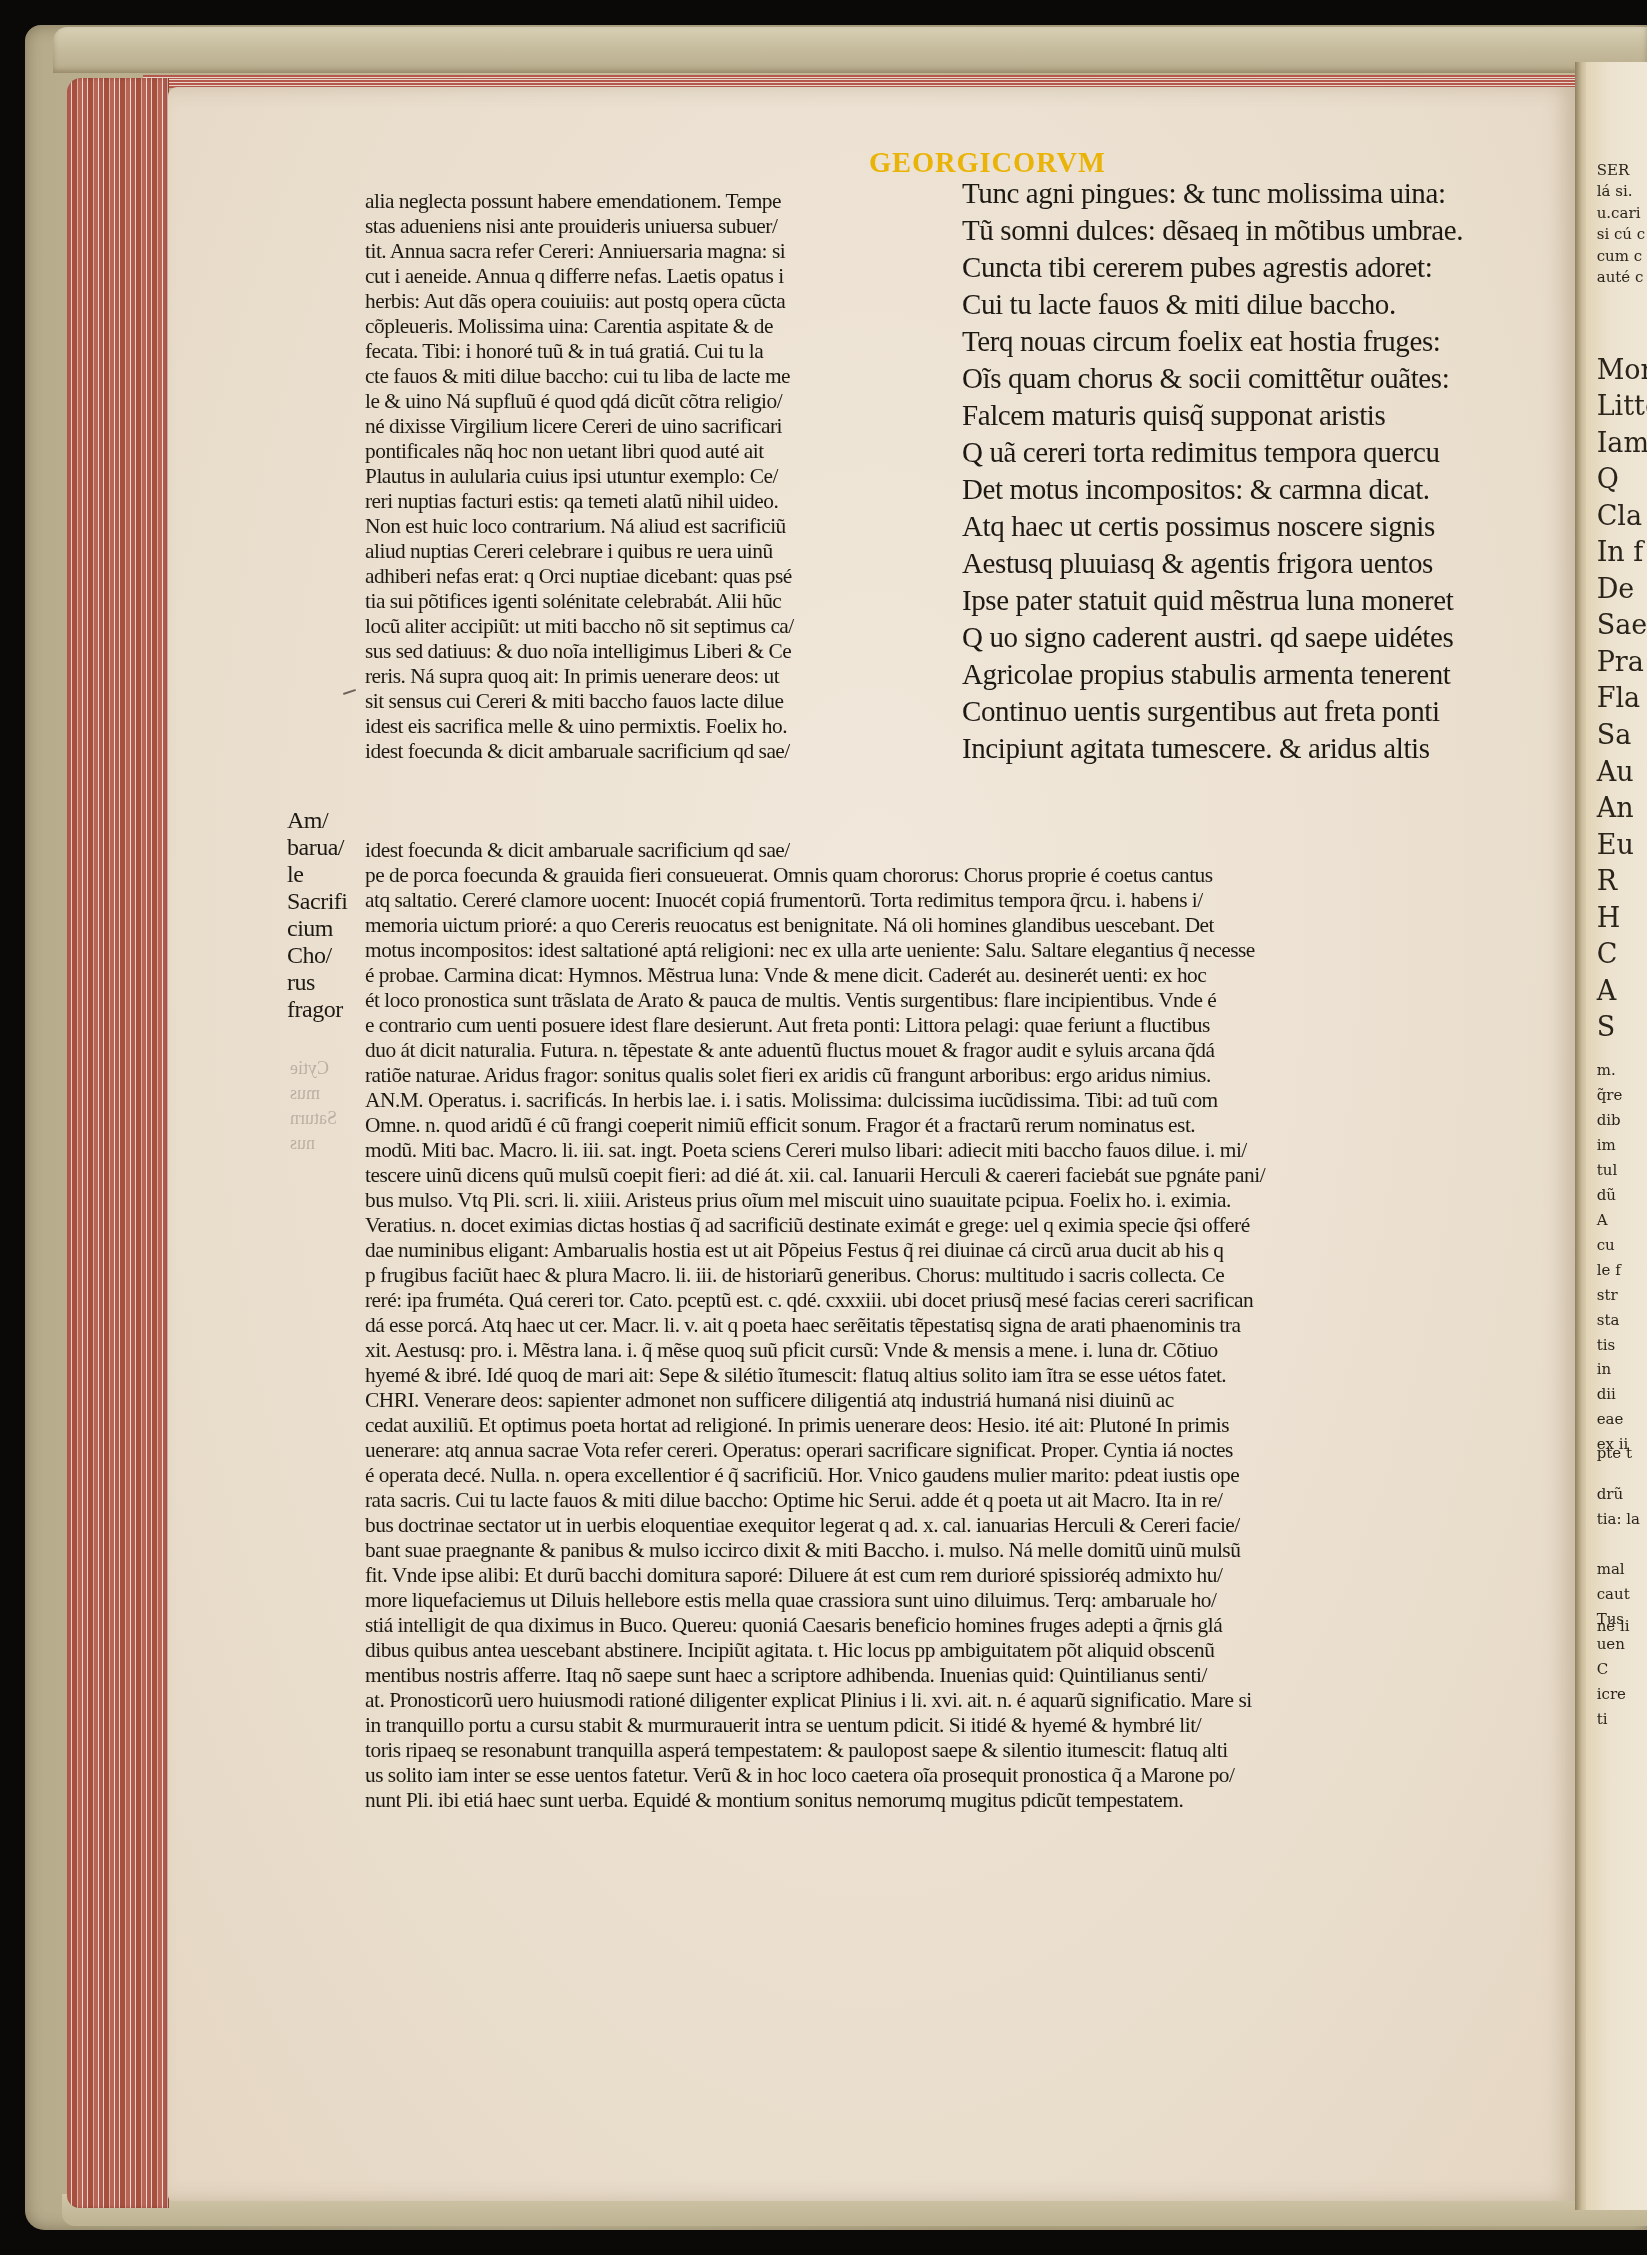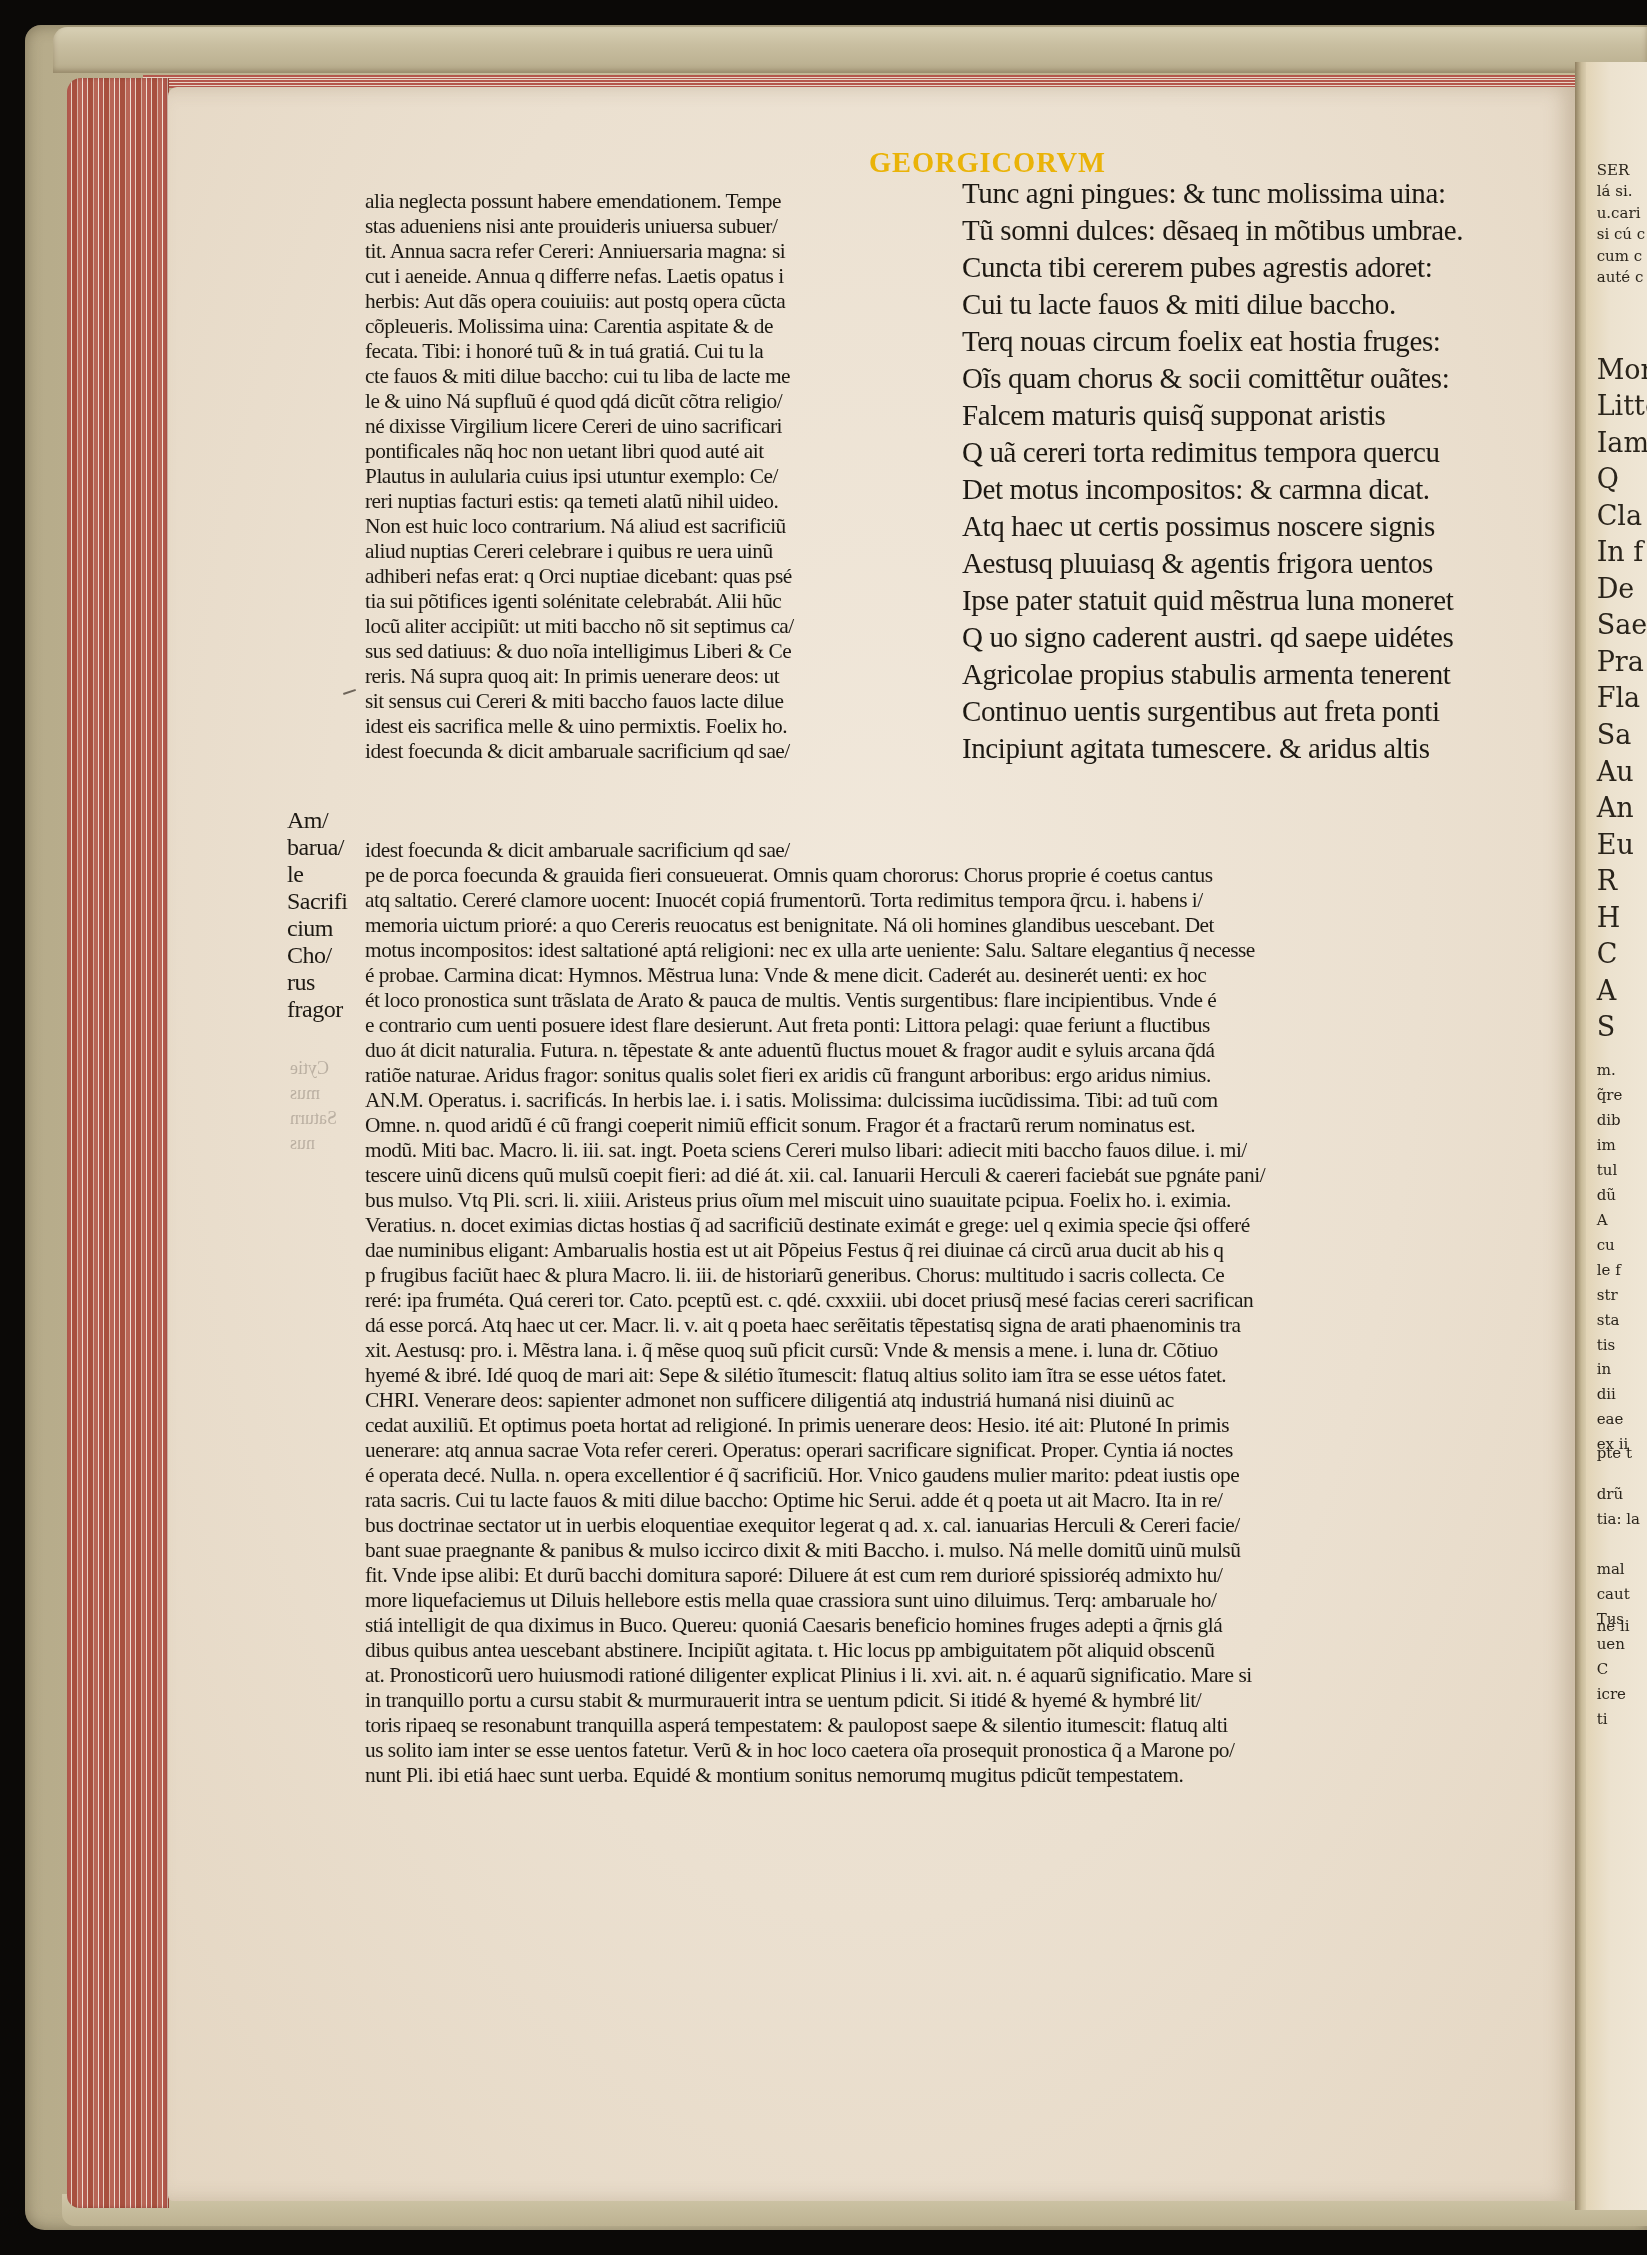--- a/index.html
+++ b/index.html
@@ -265,19 +265,20 @@
     <div class="line">cedat auxiliũ. Et optimus poeta hortat ad religioné. In primis uenerare deos: Hesio. ité ait: Plutoné In primis</div>
     <div class="line">uenerare: atq annua sacrae Vota refer cereri. Operatus: operari sacrificare significat. Proper. Cyntia iá noctes</div>
     <div class="line">é operata decé. Nulla. n. opera excellentior é q̃ sacrificiũ. Hor. Vnico gaudens mulier marito: pdeat iustis ope</div>
     <div class="line">rata sacris. Cui tu lacte fauos &amp; miti dilue baccho: Optime hic Serui. adde ét q poeta ut ait Macro. Ita in re/</div>
     <div class="line">bus doctrinae sectator ut in uerbis eloquentiae exequitor legerat q ad. x. cal. ianuarias Herculi &amp; Cereri facie/</div>
     <div class="line">bant suae praegnante &amp; panibus &amp; mulso iccirco dixit &amp; miti Baccho. i. mulso. Ná melle domitũ uinũ mulsũ</div>
     <div class="line">fit. Vnde ipse alibi: Et durũ bacchi domitura saporé: Diluere át est cum rem durioré spissioréq admixto hu/</div>
     <div class="line">more liquefaciemus ut Diluis hellebore estis mella quae crassiora sunt uino diluimus. Terq: ambaruale ho/</div>
     <div class="line">stiá intelligit de qua diximus in Buco. Quereu: quoniá Caesaris beneficio homines fruges adepti a q̃rnis glá</div>
     <div class="line">dibus quibus antea uescebant abstinere. Incipiũt agitata. t. Hic locus pp ambiguitatem põt aliquid obscenũ</div>
+    <div class="line">mentibus nostris afferre. Itaq nõ saepe sunt haec a scriptore adhibenda. Inuenias quid: Quintilianus senti/</div>
     <div class="line">at. Pronosticorũ uero huiusmodi rationé diligenter explicat Plinius i li. xvi. ait. n. é aquarũ significatio. Mare si</div>
     <div class="line">in tranquillo portu a cursu stabit &amp; murmurauerit intra se uentum pdicit. Si itidé &amp; hyemé &amp; hymbré lit/</div>
     <div class="line">toris ripaeq se resonabunt tranquilla asperá tempestatem: &amp; paulopost saepe &amp; silentio itumescit: flatuq alti</div>
     <div class="line">us solito iam inter se esse uentos fatetur. Verũ &amp; in hoc loco caetera oĩa prosequit pronostica q̃ a Marone po/</div>
     <div class="line">nunt Pli. ibi etiá haec sunt uerba. Equidé &amp; montium sonitus nemorumq mugitus pdicũt tempestatem.</div>
   </div>
 
 
 </body></html>

